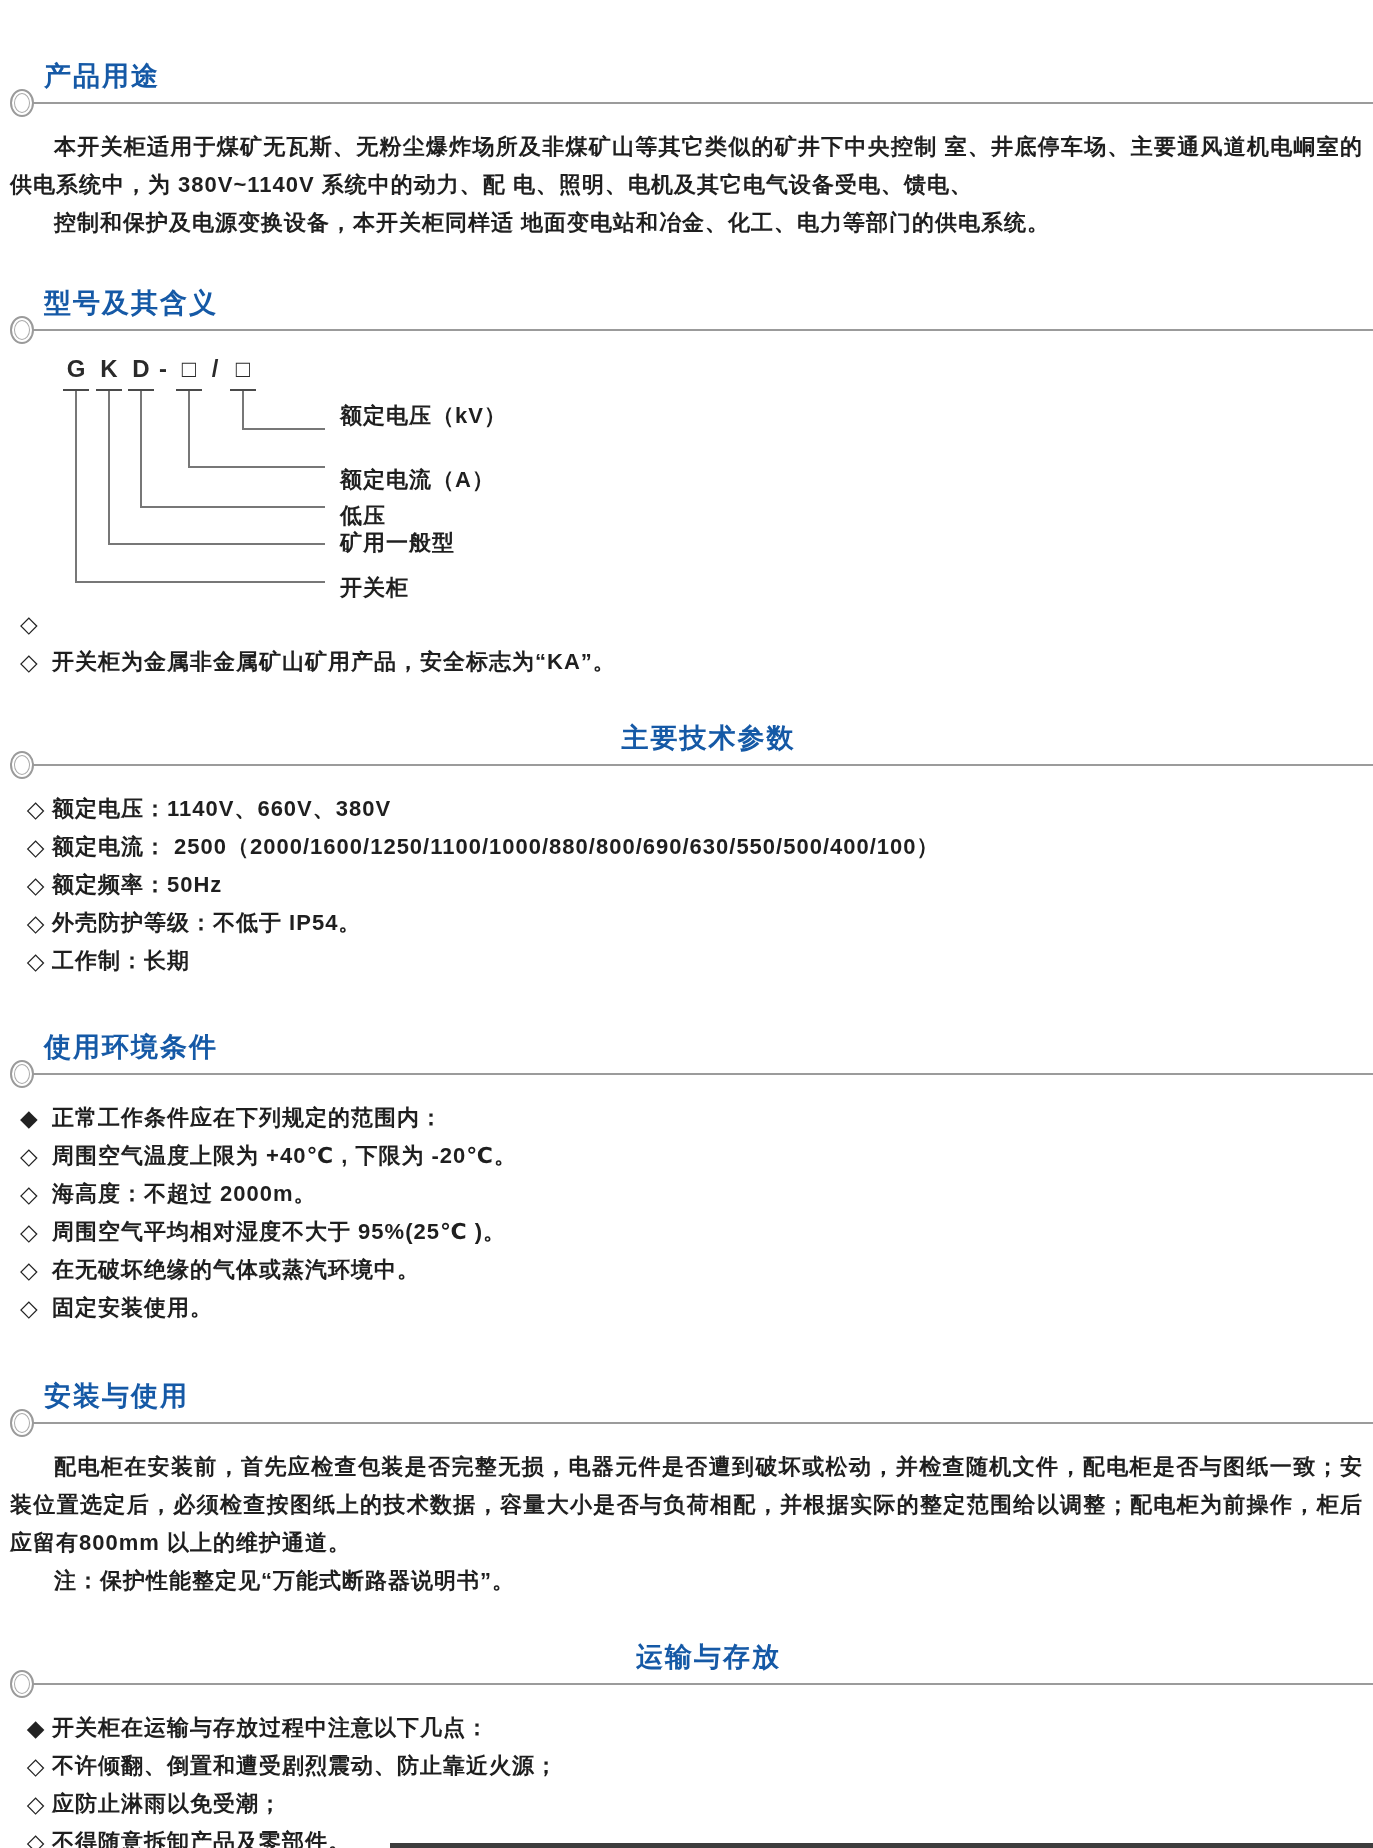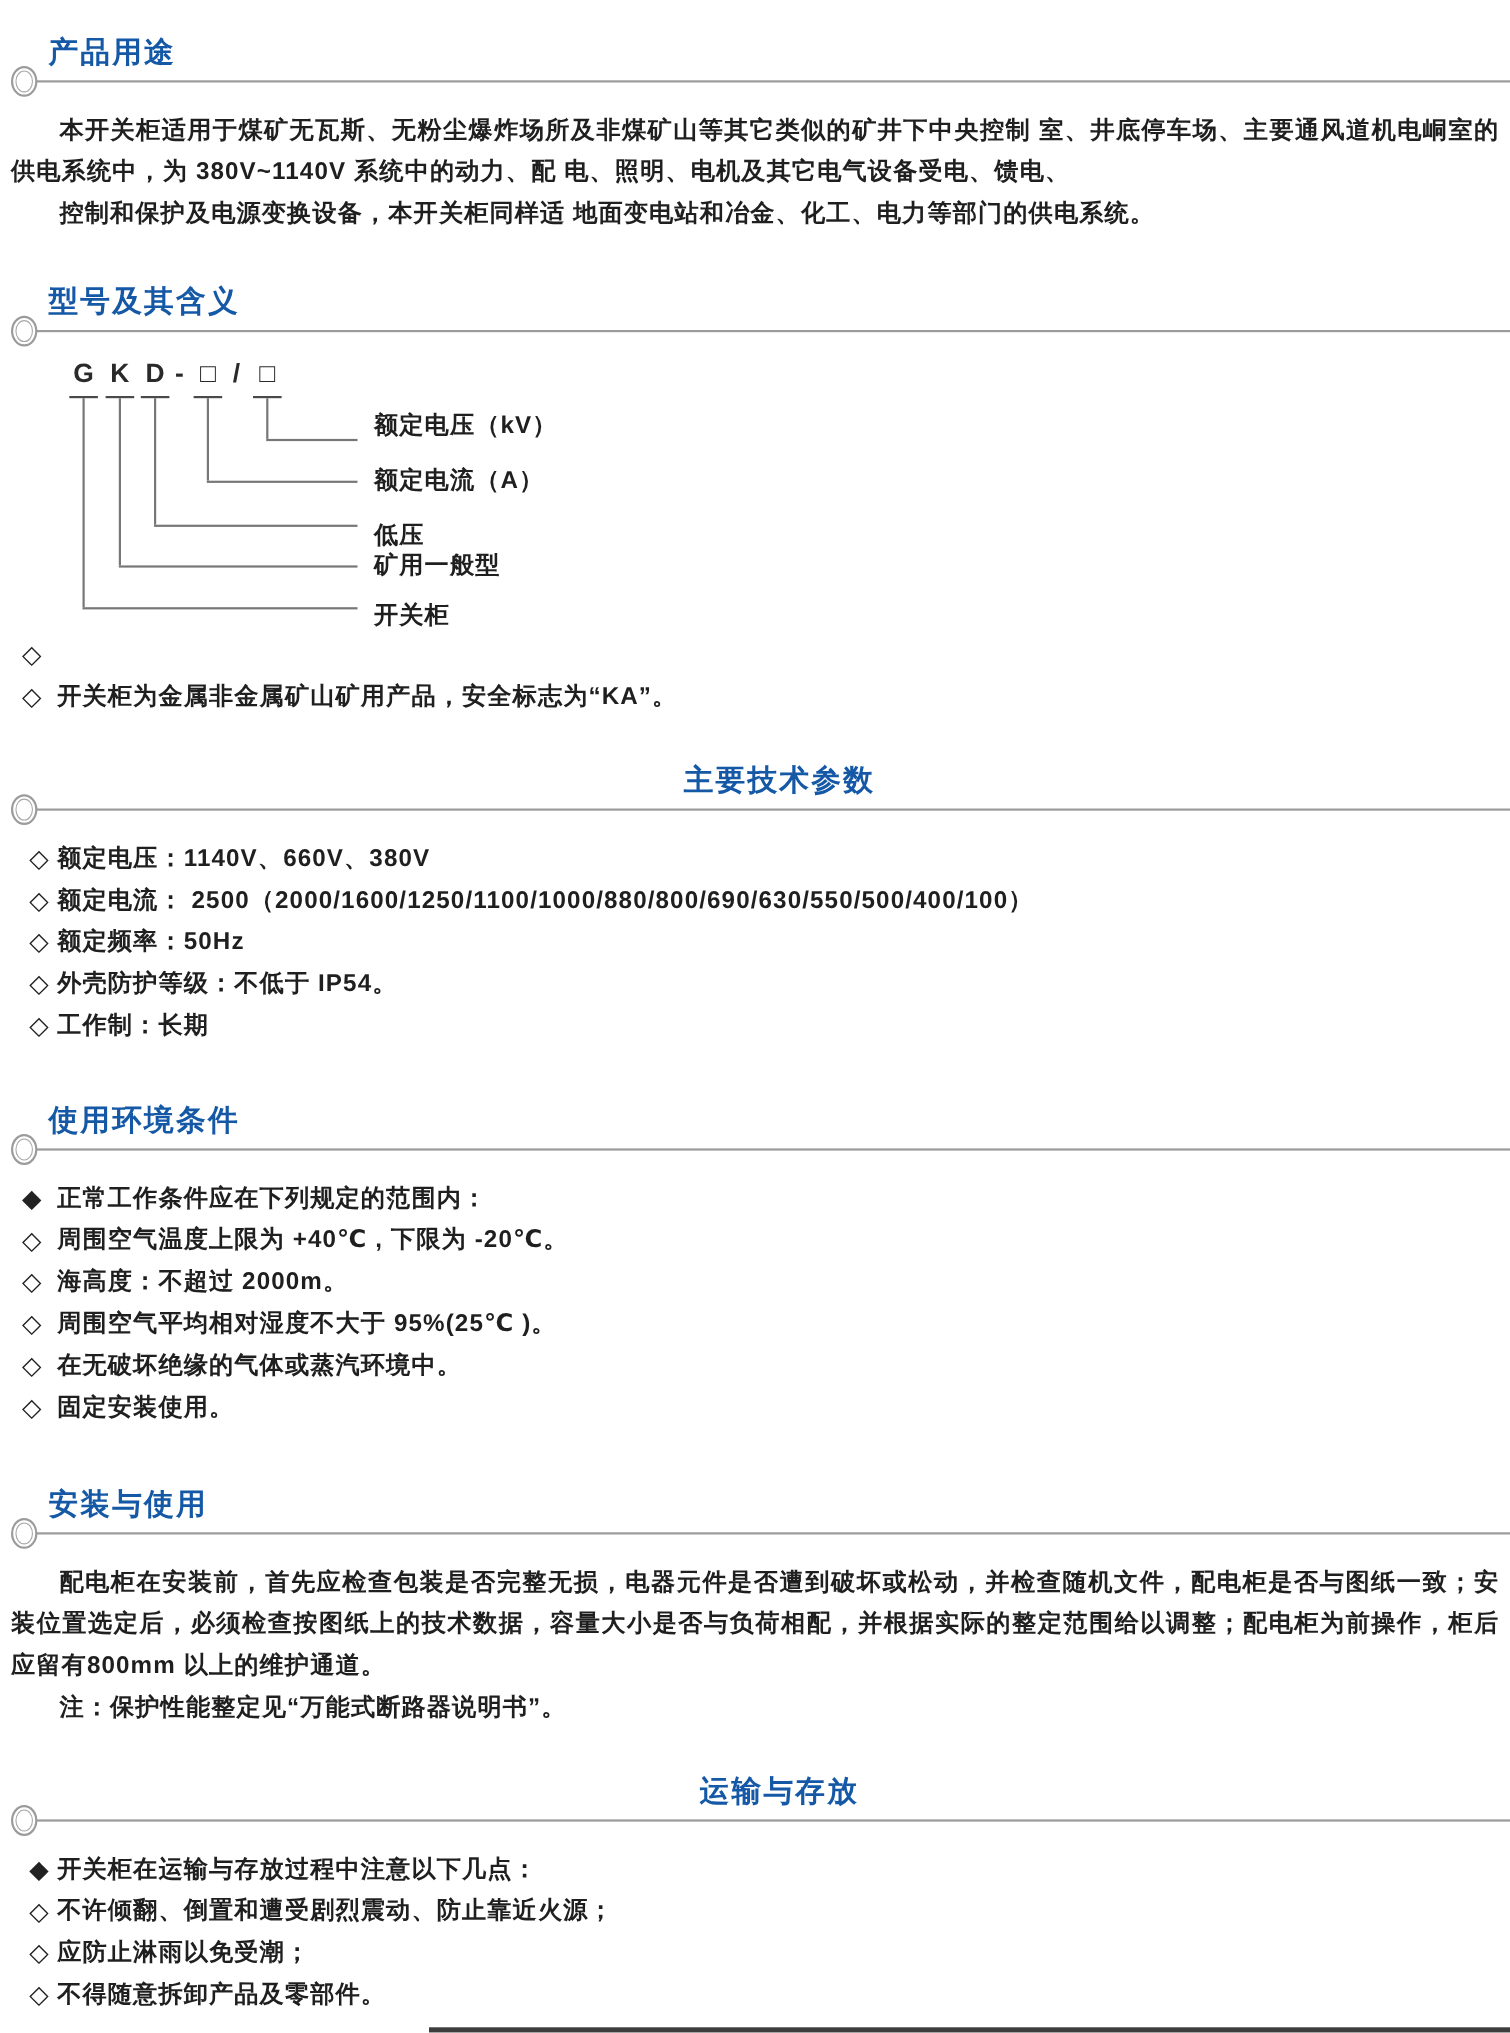--- a/index.html
+++ b/index.html
@@ -13,20 +13,21 @@
     width:1373px;height:1848px;position:relative;overflow:hidden;
     box-sizing:border-box;padding-top:30px;
     font-family:"Liberation Sans","DejaVu Sans",sans-serif;
     color:var(--text);font-size:22px;background:#fff;
   }
   
   .sec-head{
     position:relative;margin-left:22px;
     border-bottom:2px solid var(--rule);
     padding:0 0 9px 22px;
+    margin-top:29px;
   }
   .sec-title{
     color:var(--accent);font-size:27px;font-weight:bold;
     line-height:34px;letter-spacing:2px;
   }
   .ring{
     position:absolute;left:-12px;bottom:-15px;width:24px;height:28px;
     border:2px solid var(--rule);border-radius:50%;background:#fff;
     box-sizing:border-box;
   }
@@ -93,21 +94,21 @@
         <span class="vline" style="left:178px;height:75px"></span>
         <span class="vline" style="left:232px;height:37px"></span>
 
         <span class="hline" style="top:73px;left:232px;width:83px"></span>
         <span class="hline" style="top:111px;left:178px;width:137px"></span>
         <span class="hline" style="top:151px;left:130px;width:185px"></span>
         <span class="hline" style="top:188px;left:98px;width:217px"></span>
         <span class="hline" style="top:226px;left:65px;width:250px"></span>
 
         <span class="dlabel" style="top:48px">额定电压（kV）</span>
-        <span class="dlabel" style="top:98px">额定电流（A）</span>
+        <span class="dlabel" style="top:112px">额定电流（A）</span>
         <span class="dlabel" style="top:148px">低压</span>
         <span class="dlabel" style="top:175px">矿用一般型</span>
         <span class="dlabel" style="top:220px">开关柜</span>
       </div>
 
       <div class="item">
         <span class="marker">◇</span>
       </div>
       <div class="item">
         <span class="marker">◇</span>

